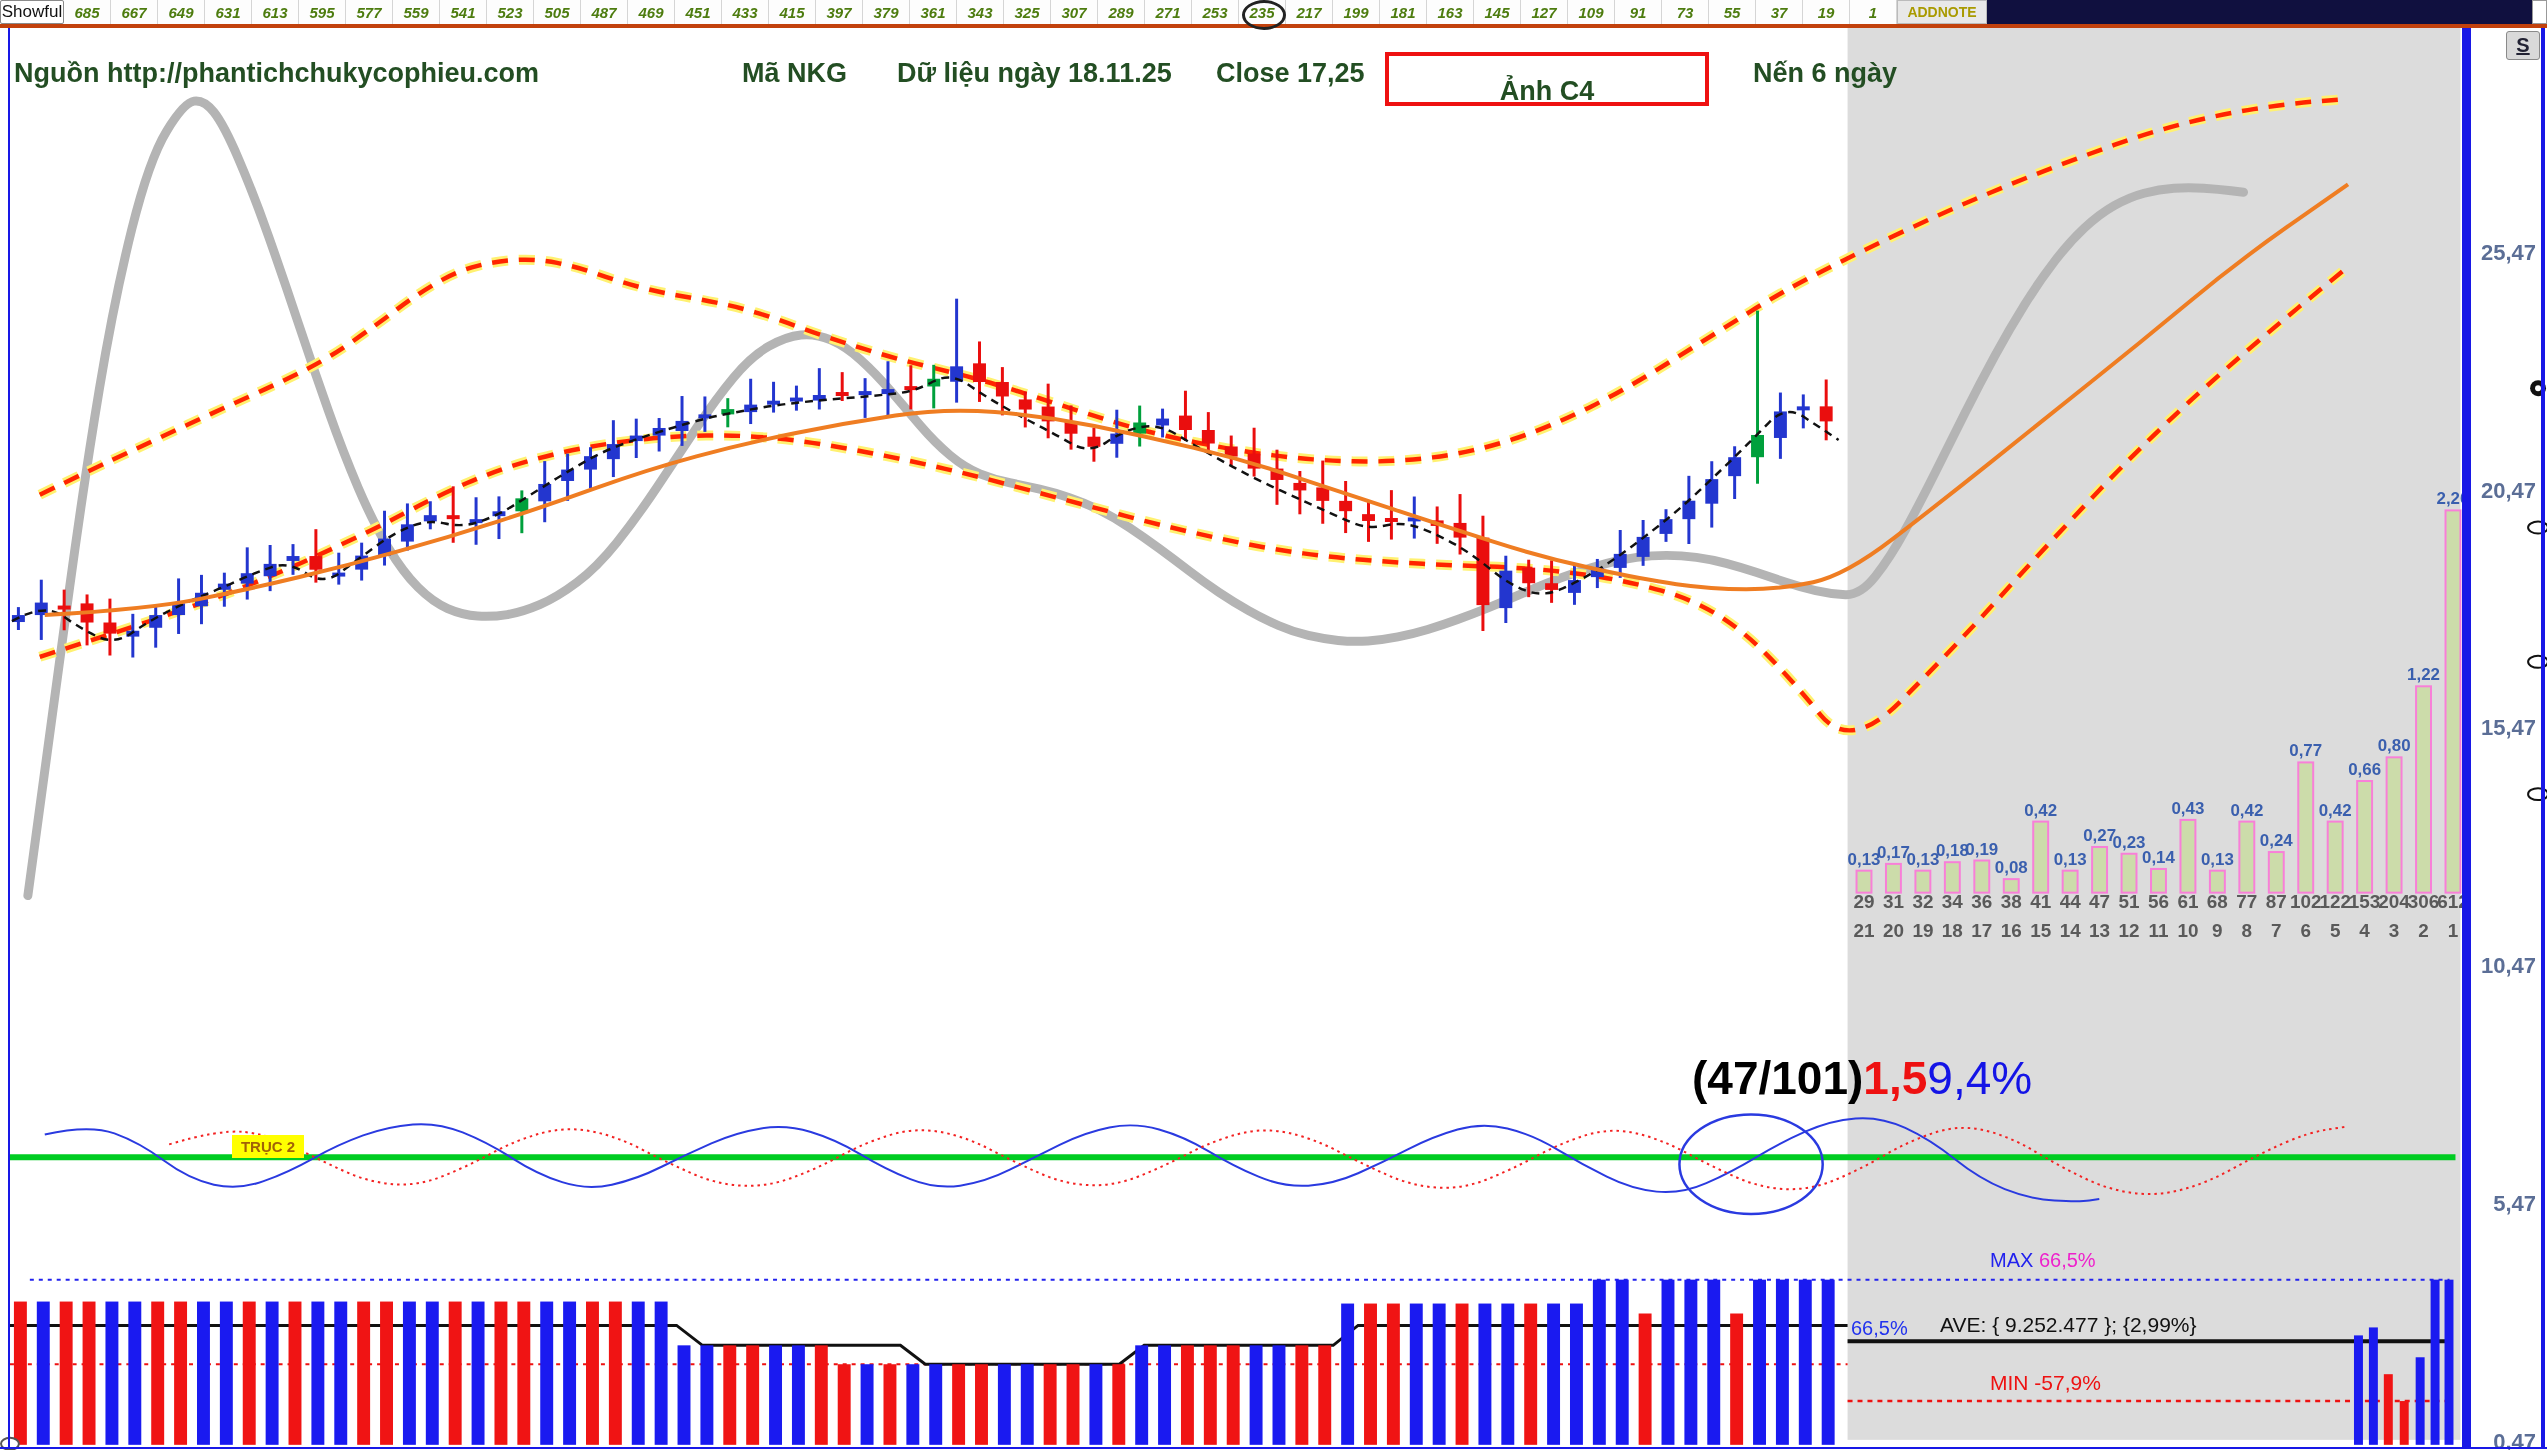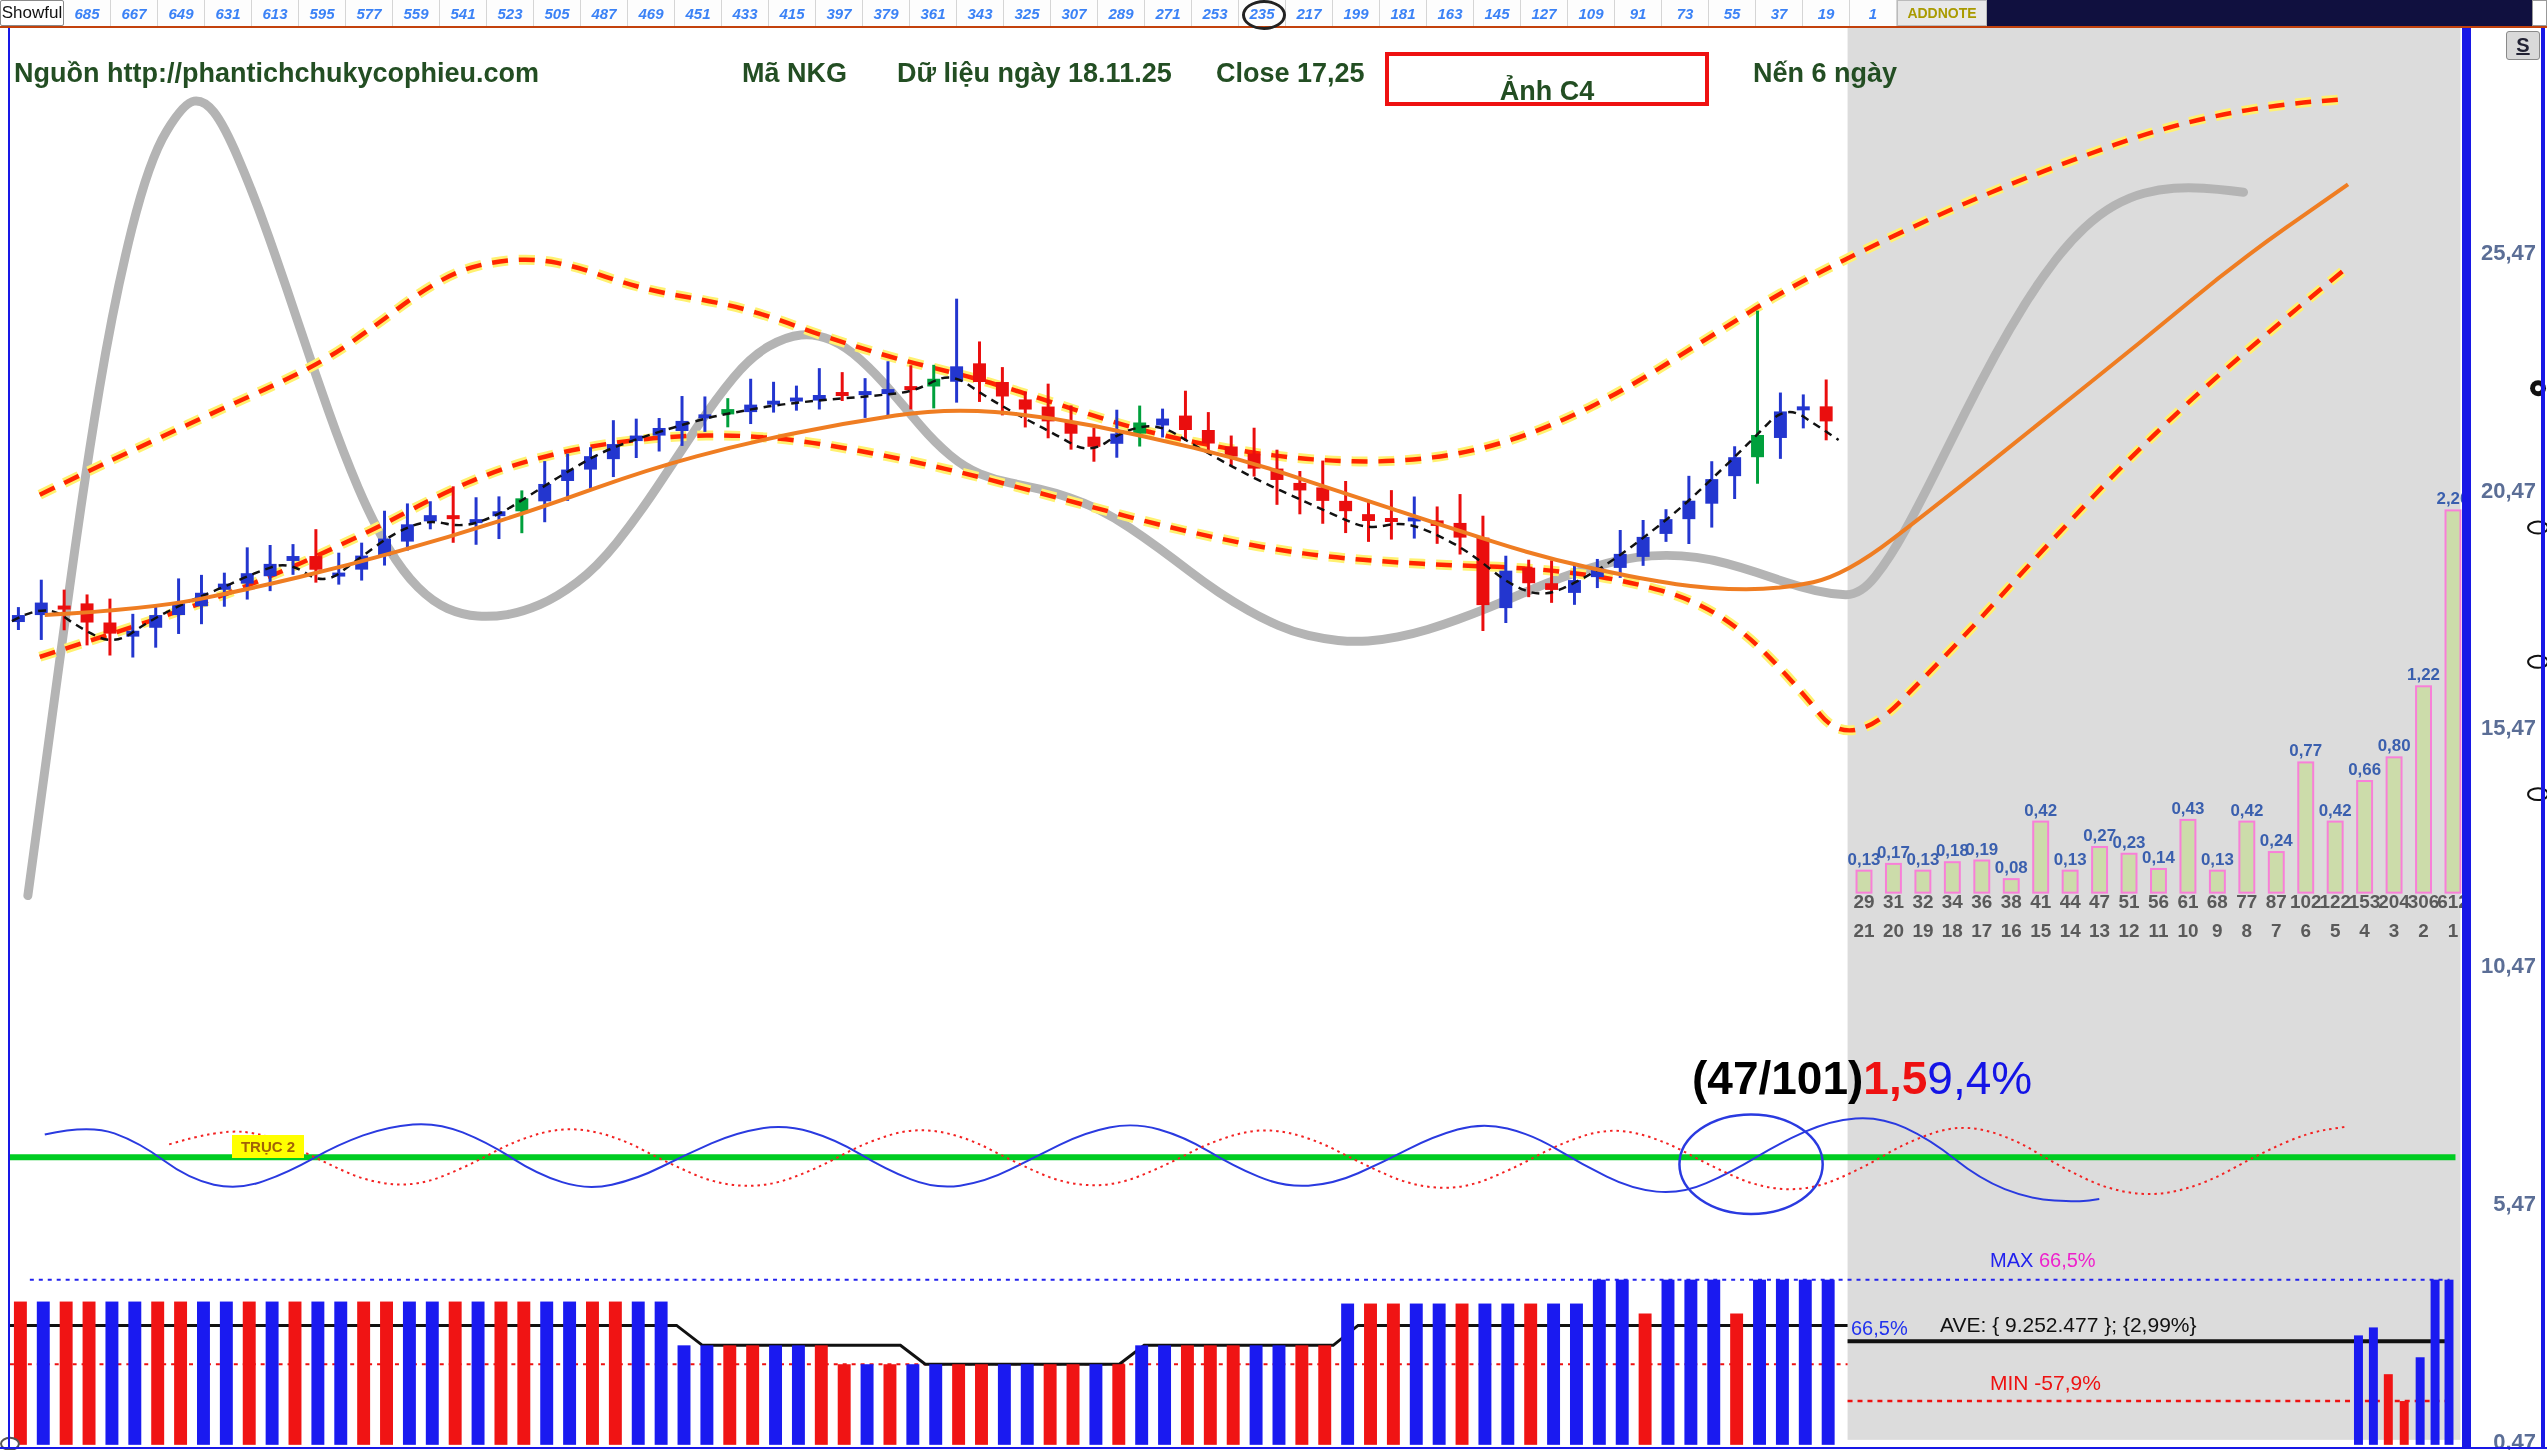--- a/index.html
+++ b/index.html
@@ -1,24 +1,24 @@
 <!DOCTYPE html>
 <html><head>
 <meta charset="utf-8">
 <style>
   html,body{margin:0;padding:0;background:#fff;}
   #page{position:relative;width:2547px;height:1451px;overflow:hidden;
         font-family:"Liberation Sans",sans-serif;background:#fff;}
   
   #topbar{position:absolute;left:0;top:0;width:2547px;height:28px;display:flex;
-          background:#f2f2f2;border-bottom:2px solid #c2410c;box-sizing:border-box;}
+          background:#f2f2f2;border-bottom:4px solid #c2410c;box-sizing:border-box;}
   .tb-btn{flex:0 0 62px;background:#fff;border:1px solid #8a8a8a;border-radius:2px;
           font-size:17px;color:#111;display:flex;align-items:center;justify-content:center;}
   .tb-cell{flex:0 0 47px;background:#fdfdfd;border-right:1px solid #d5d5d5;
-           font-size:15px;font-style:italic;font-weight:bold;color:#3b82f6;
+           font-size:15px;font-style:italic;font-weight:bold;color:#4d7c0f;
            display:flex;align-items:center;justify-content:center;position:relative;box-sizing:border-box;}
   .tb-cell.circled::after{content:"";position:absolute;left:3px;top:0px;width:38px;height:24px;
            border:3px solid #222;border-radius:50%;}
   .tb-addnote{flex:0 0 88px;background:#e8e8e8;border:1px solid #bbb;color:#a99a00;
            font-size:14px;font-weight:bold;display:flex;align-items:center;justify-content:center;}
   .tb-navy{flex:1 1 auto;background:#10103f;}
   .tb-corner{flex:0 0 15px;background:#fff;border:1px solid #999;box-sizing:border-box;}
   
   .hdr{position:absolute;top:58px;font-size:27px;font-weight:bold;color:#234e23;white-space:nowrap;}
   #annBox{position:absolute;left:1385px;top:52px;width:316px;height:46px;border:4px solid #ee1111;

